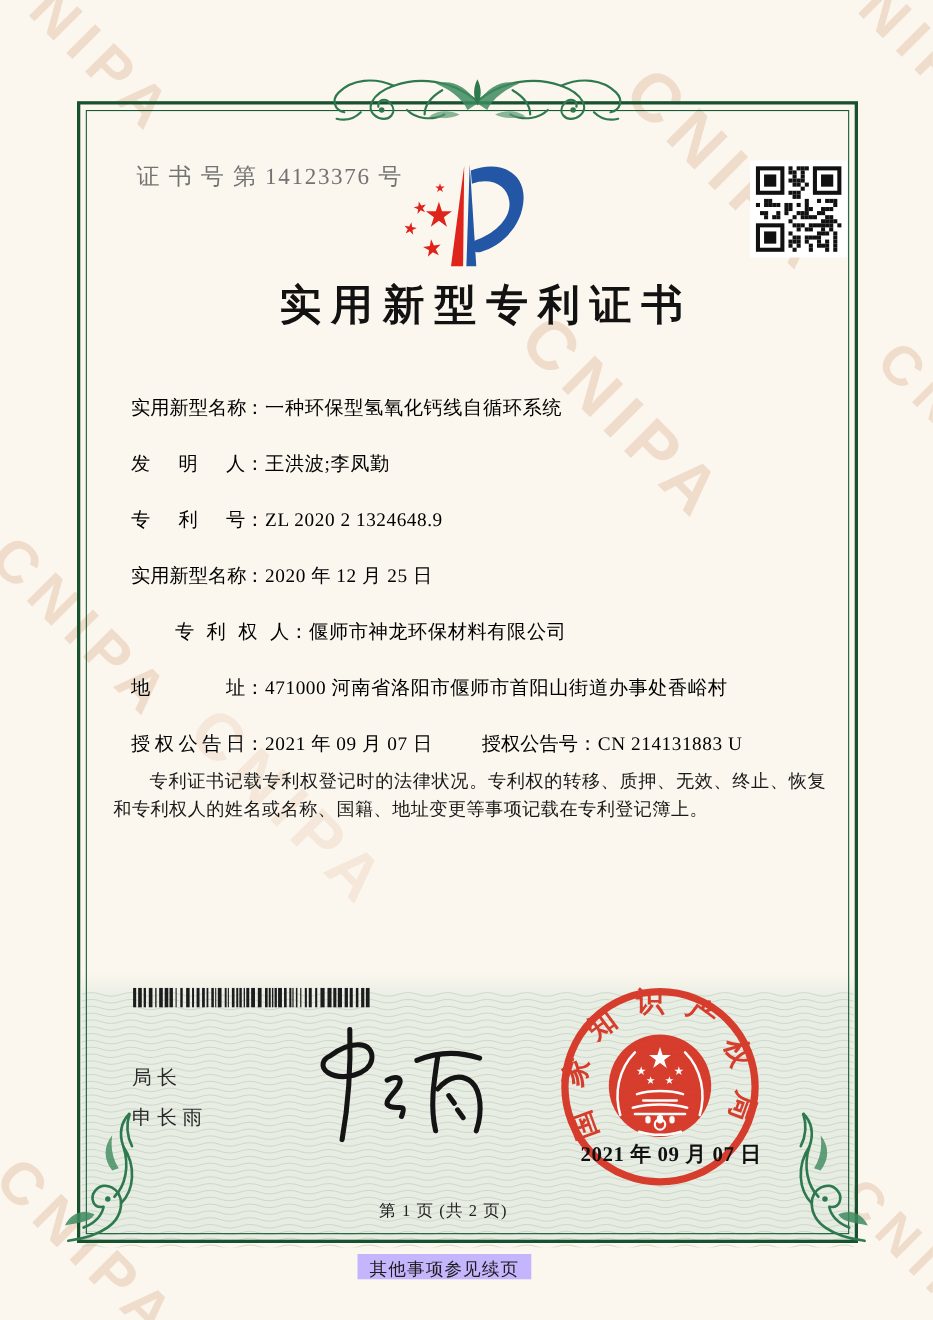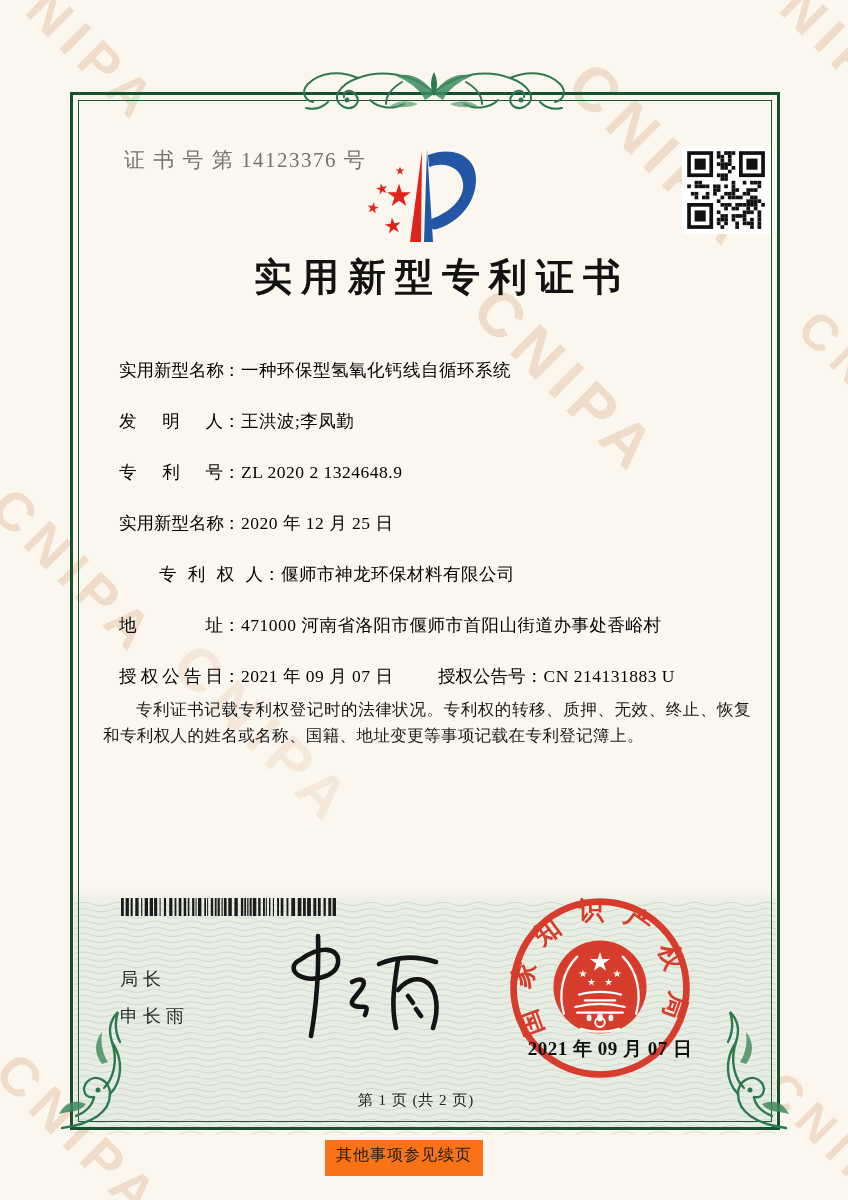--- a/index.html
+++ b/index.html
@@ -26,22 +26,22 @@
   .fcolon{display:inline-block;width:18px;}
   .fvalue{letter-spacing:.5px;}
   .body-text{left:103px;top:697px;width:648px;font-size:16.5px;line-height:26px;
       z-index:5;color:#191919;letter-spacing:.4px;text-align:justify;}
   .body-text p{margin:0 0 3px 0;text-indent:2em;}
   .hei{font-family:"Liberation Sans","DejaVu Sans",sans-serif;}
   .director{left:120px;font-size:18px;letter-spacing:5px;z-index:6;color:#2b2b2b;}
   .seal-date{left:520px;top:1036px;width:180px;text-align:center;font-size:19px;
       font-weight:600;z-index:7;color:#101010;letter-spacing:.5px;}
   .footer-page{left:70px;top:1091px;width:666px;text-align:center;font-size:15px;
-      z-index:6;color:#222;letter-spacing:1px;padding-left:13px;}
-  .cont-box{left:325px;top:1140px;width:158px;height:36px;background:#f97316;
+      z-index:6;color:#222;letter-spacing:1px;}
+  .cont-box{left:325px;top:1140px;width:158px;height:23px;background:#c4b5fd;
       line-height:30px;text-align:center;font-size:16px;z-index:6;color:#1c1c1c;letter-spacing:1px;}
   .z4{z-index:4;} .z5{z-index:5;} .z6{z-index:6;}
 </style>
 </head>
 <body>
 
 <span class="wm" style="left:-28px;top:8px;font-size:54px;">CNIPA</span>
 <span class="wm" style="left:726px;top:6px;font-size:54px;">CNIPA</span>
 <span class="wm" style="left:545px;top:120px;font-size:62px;">CNIPA</span>
 <span class="wm" style="left:450px;top:345px;font-size:62px;">CNIPA</span>

